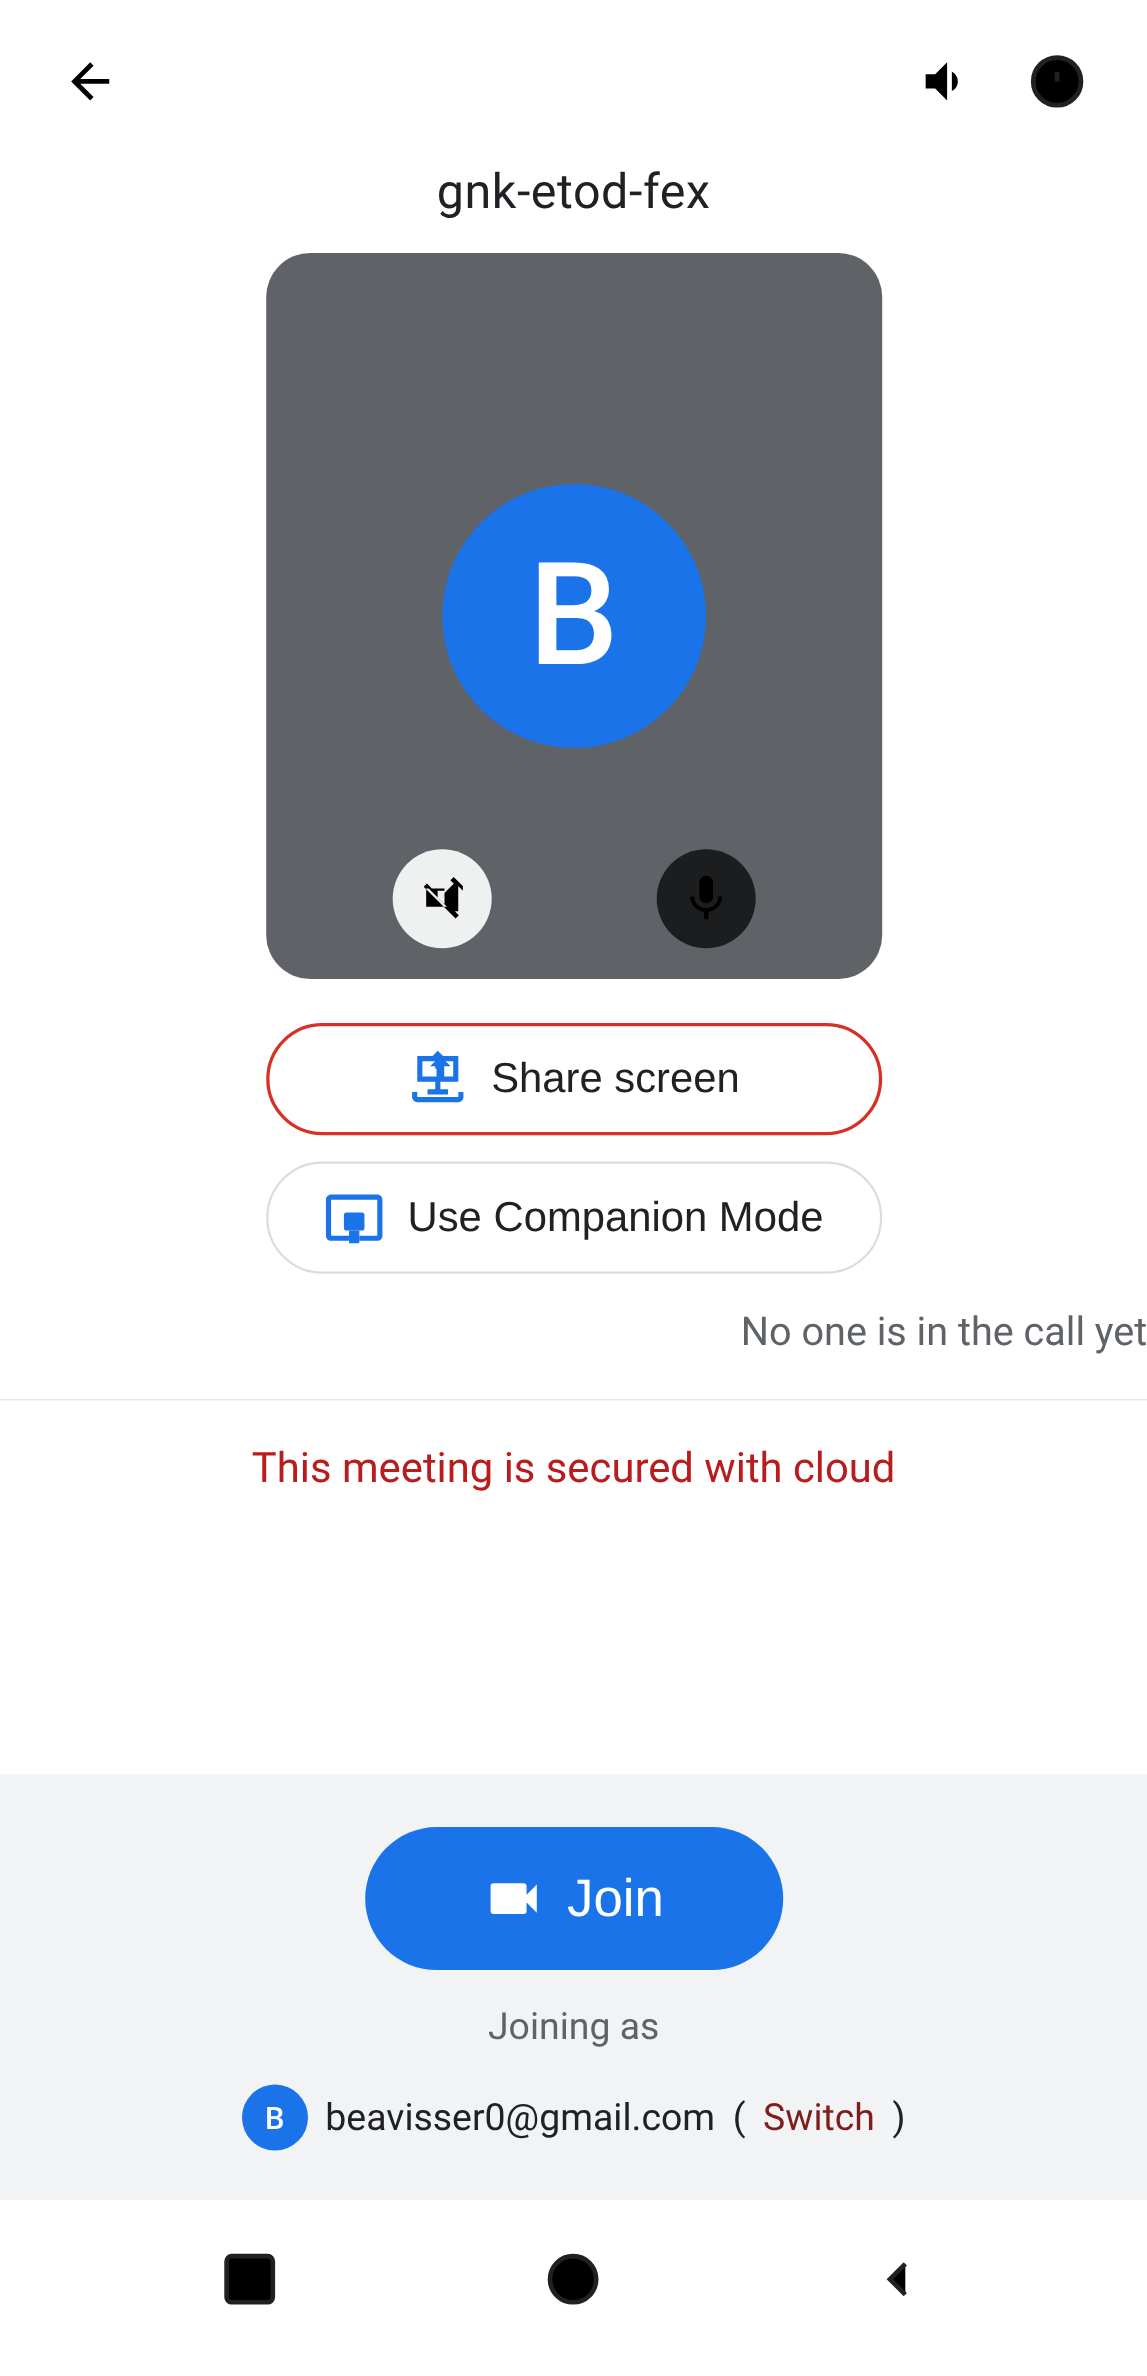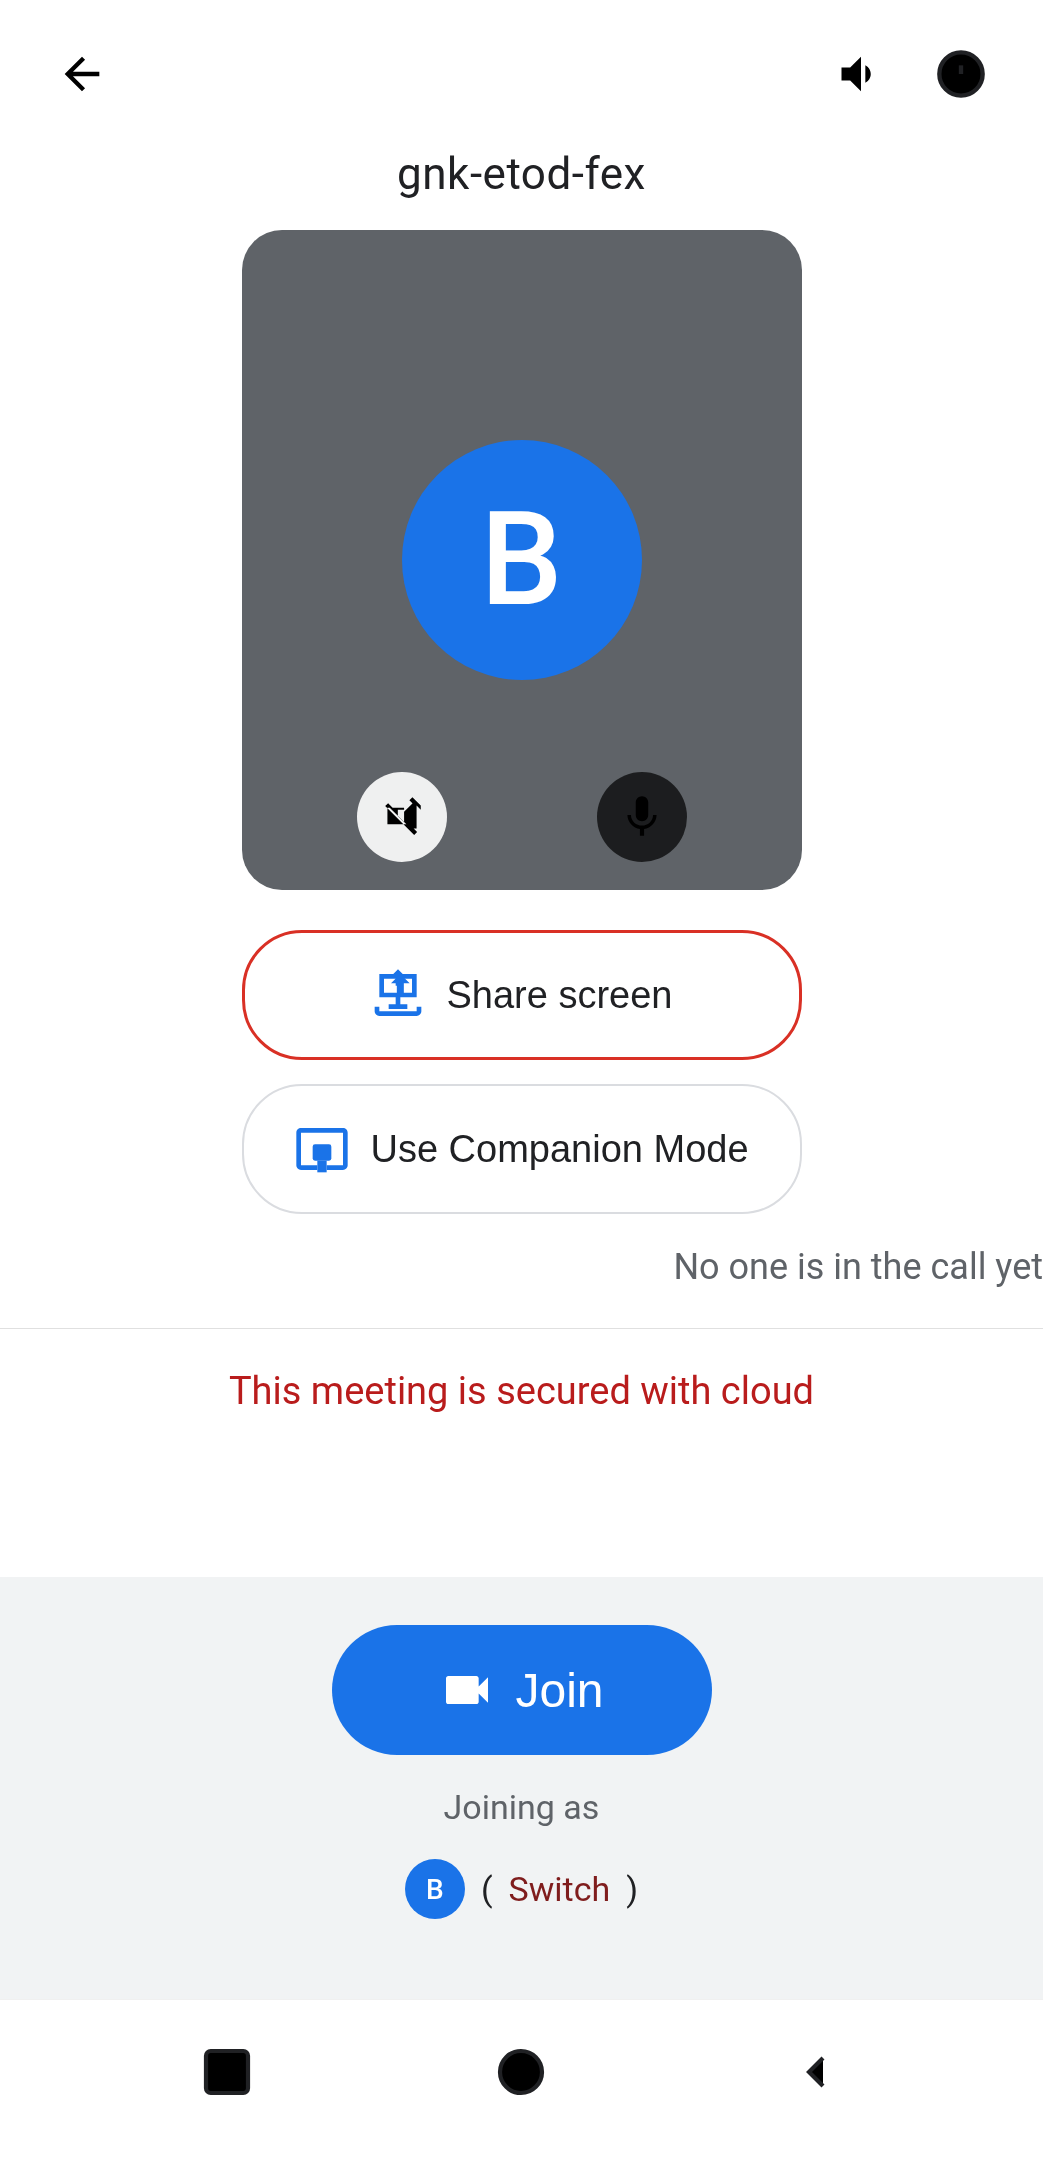--- a/index.html
+++ b/index.html
@@ -135,21 +135,21 @@
       display: flex;
       flex-direction: column;
       align-items: center;
       gap: 24px;
       margin: 40px auto 0;
       width: 560px;
     }
 
     .action-btn {
       width: 100%;
-      height: 130px;
+      height: 102px;
       border-radius: 60px;
       border: 2px solid #dadce0;
       background: #ffffff;
       cursor: pointer;
       display: flex;
       align-items: center;
       justify-content: center;
       gap: 20px;
       font-size: 38px;
       font-weight: 500;
@@ -189,21 +189,21 @@
       text-align: center;
       font-size: 38px;
       color: #b91c1c;
       margin: 32px 48px 0;
       font-weight: 400;
     }
 
     
     .bottom-section {
       background: #f1f3f4;
-      padding: 48px 48px 80px;
+      padding: 48px 48px 44px;
       margin-top: auto;
       display: flex;
       flex-direction: column;
       align-items: center;
       gap: 32px;
     }
 
     .join-btn {
       width: 380px;
       height: 130px;
@@ -363,20 +363,21 @@
     </svg>
     <span>Join</span>
   </button>
 
   <p class="joining-as">Joining as</p>
 
   <div class="user-info">
     <div class="user-avatar-small">
       <span>B</span>
     </div>
+    <span>beavisser0@gmail.com</span>
     <span>(</span>
     <span class="switch-link">Switch</span>
     <span>)</span>
   </div>
 </div>
 
 <div class="android-nav">
   <button class="nav-btn">
     <svg width="56" height="56" viewBox="0 0 24 24" fill="none" stroke="#202124" stroke-width="1.8" xmlns="http://www.w3.org/2000/svg">
       <rect x="3" y="3" width="18" height="18" rx="2"></rect>

